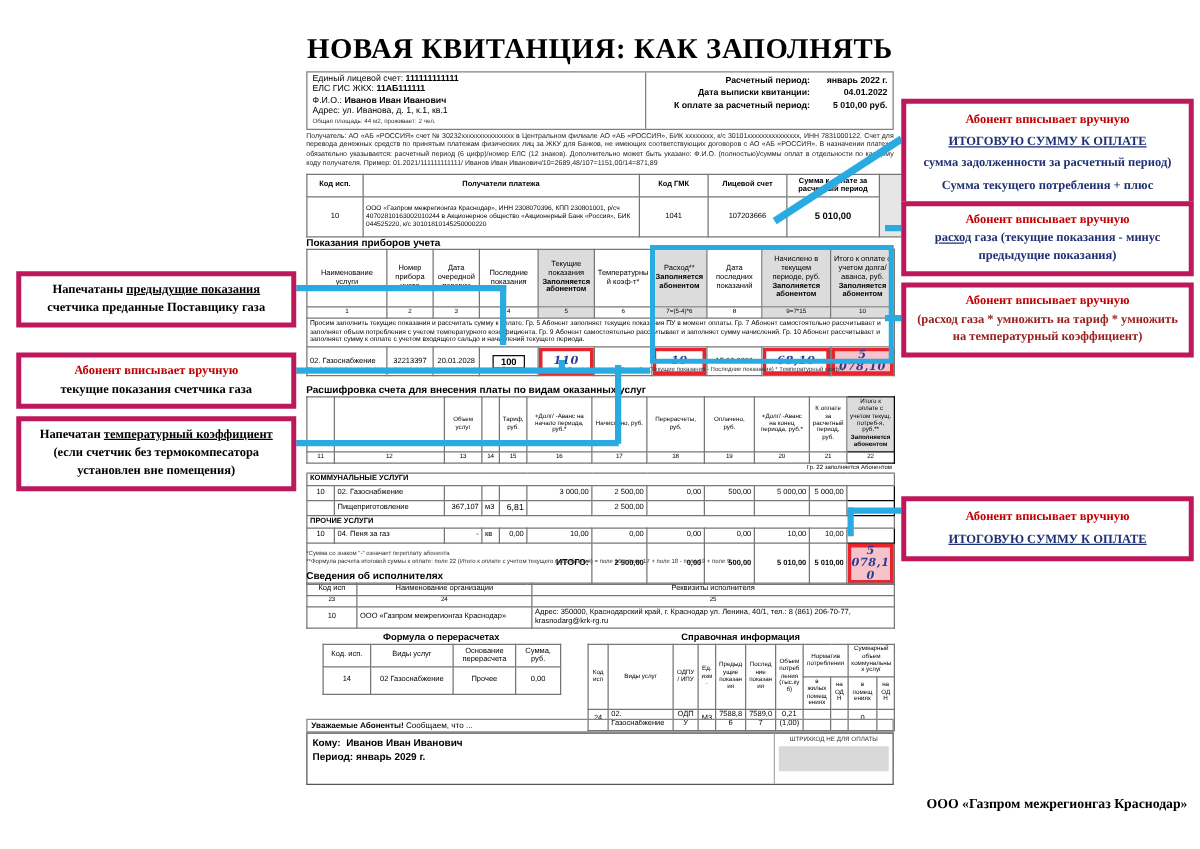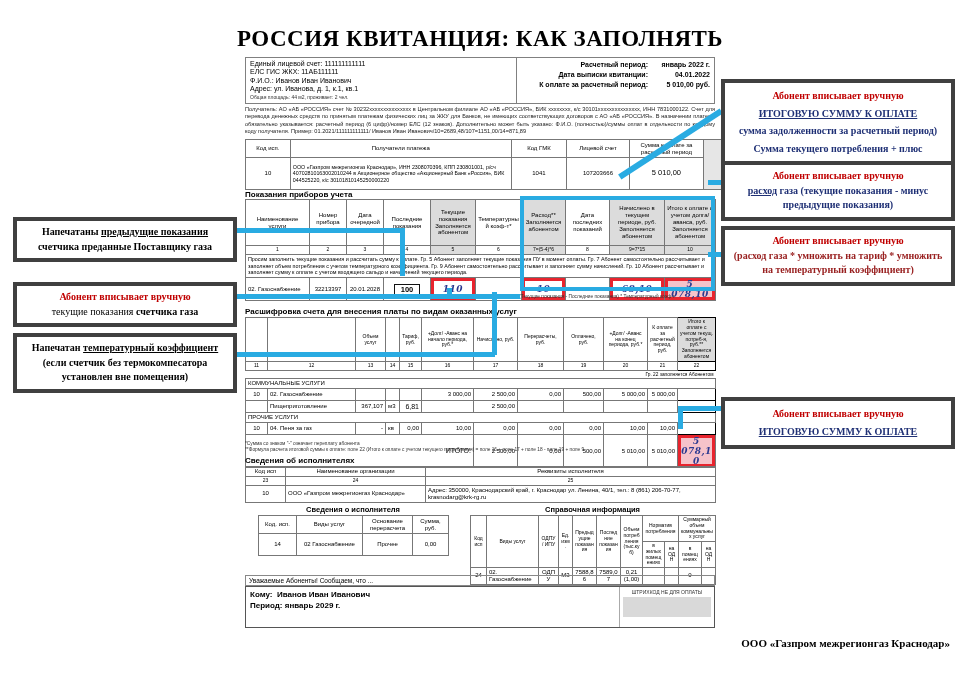--- a/index.html
+++ b/index.html
@@ -5,36 +5,36 @@
   html,body{margin:0;padding:0;background:#fff;}
   #stage{position:relative;width:960px;height:679px;background:#fff;overflow:hidden;
          font-family:"Liberation Sans",sans-serif;color:#000;}
   .abs{position:absolute;}
   .title{left:0;top:26px;width:960px;text-align:center;
          font:bold 23px "Liberation Serif",serif;letter-spacing:.5px;}
   
   table{border-collapse:collapse;table-layout:fixed;width:100%;}
   td,th{border:1px solid #777;padding:1px 2px;font:6px/1.15 "Liberation Sans",sans-serif;
         overflow:hidden;word-wrap:break-word;vertical-align:middle;font-weight:normal;text-align:left;}
-  .c{text-align:center;} .r{text-align:right;} .b{font-weight:normal;}
+  .c{text-align:center;} .r{text-align:right;} .b{font-weight:bold;}
   .grey{background:#dcdcdc;} .small{font-size:5px;}
   .hw{font:italic bold 9px "DejaVu Serif",serif;color:#2b3990;letter-spacing:.5px;text-align:center;}
   .redcell{box-shadow:inset 0 0 0 3px #e8242e;}
   .pink{background:#f6c3ca;}
   .box22{border:1.4px solid #000;}
   
   .hdrbox{left:245px;top:57px;width:470px;height:47px;border:1px solid #808080;
           display:flex;box-sizing:border-box;}
   .hdrbox .lp{flex:1 1 58%;padding:2px 4px;font-size:7px;line-height:1.2;}
   .hdrbox .rp{flex:1 1 42%;border-left:1px solid #808080;padding:2px 4px;font-size:7px;line-height:1.45;}
   .hrow{display:flex;} .hrow .lab{flex:1;text-align:right;font-weight:bold;}
   .hrow .val{width:62px;text-align:right;font-weight:bold;}
   .fineprint{left:245px;top:106px;width:470px;font-size:5.6px;line-height:1.3;color:#222;text-align:justify;}
   
-  .callout{position:absolute;border:4px solid #404040;background:#fff;text-align:center;
+  .callout{position:absolute;border:4px solid #be185d;background:#fff;text-align:center;
            font:bold 10px/1.45 "Liberation Serif",serif;padding:4px 5px;z-index:6;box-sizing:border-box;}
   .red{color:#c00000;}
   .navy{color:#1f3075;}
   .u{text-decoration:underline;}
   .r3body{color:#992121;}
   .conn{position:absolute;background:#29abe2;z-index:5;}
   .frame{position:absolute;border:4.5px solid #29abe2;z-index:5;background:transparent;}
   .blackbox{display:inline-block;border:1.6px solid #111;padding:0 6px;font:bold 7.5px "Liberation Sans",sans-serif;background:#fff;}
   .qr{background:#e6e6e6;font:bold 8px "Liberation Sans",sans-serif;text-align:center;}
   .ftnote{font-size:4.8px;color:#333;line-height:1.25;}
@@ -43,21 +43,21 @@
   .companyline{font:bold 11px "Liberation Serif",serif;text-align:right;}
   .addr{font:bold 8px "Liberation Sans",sans-serif;line-height:1.35;}
   .bcnote{font:5px "Liberation Sans",sans-serif;color:#333;text-align:center;}
   .bcbox{background:#d9d9d9;height:20px;margin-top:2px;}
 </style>
 </head>
 <body>
 
 <div id="stage">
 
-  <div class="abs title">РОССИЯ КВИТАНЦИЯ: КАК ЗАПОЛНЯТЬ</div>
+  <div class="abs title">НОВАЯ КВИТАНЦИЯ: КАК ЗАПОЛНЯТЬ</div>
 
   <div class="abs hdrbox">
     <div class="lp">
       <div><span>Единый лицевой счет:</span> <span class="b">111111111111</span></div>
       <div><span>ЕЛС ГИС ЖКХ:</span> <span class="b">11АБ111111</span></div>
       <div><span>Ф.И.О.:</span> <span class="b">Иванов Иван Иванович</span></div>
       <div>Адрес: ул. Иванова, д. 1, к.1, кв.1</div>
       <div style="font-size:5px;color:#333">Общая площадь: 44 м2, проживает: 2 чел.</div>
     </div>
     <div class="rp">
@@ -318,21 +318,21 @@
       </tr>
       <tr style="height:17px">
         <td class="c">10</td>
         <td>ООО «Газпром межрегионгаз Краснодар»</td>
         <td>Адрес: 350000, Краснодарский край, г. Краснодар ул. Ленина, 40/1, тел.: 8 (861) 206-70-77, krasnodarg@krk-rg.ru</td>
       </tr>
     </tbody>
       </table>
   </div>
 
-  <div class="abs subt" style="left:258px;top:505px;width:190px">Сведения о исполнителя</div>
+  <div class="abs subt" style="left:258px;top:505px;width:190px">Формула о перерасчетах</div>
   <div class="abs" style="left:258px;top:515px;width:190px">
     <table>
       <colgroup>
           <col style="width:38px">
           <col style="width:66px">
           <col style="width:50px">
           <col style="width:36px">
         </colgroup>
       <tbody>
           <tr style="height:18px">

